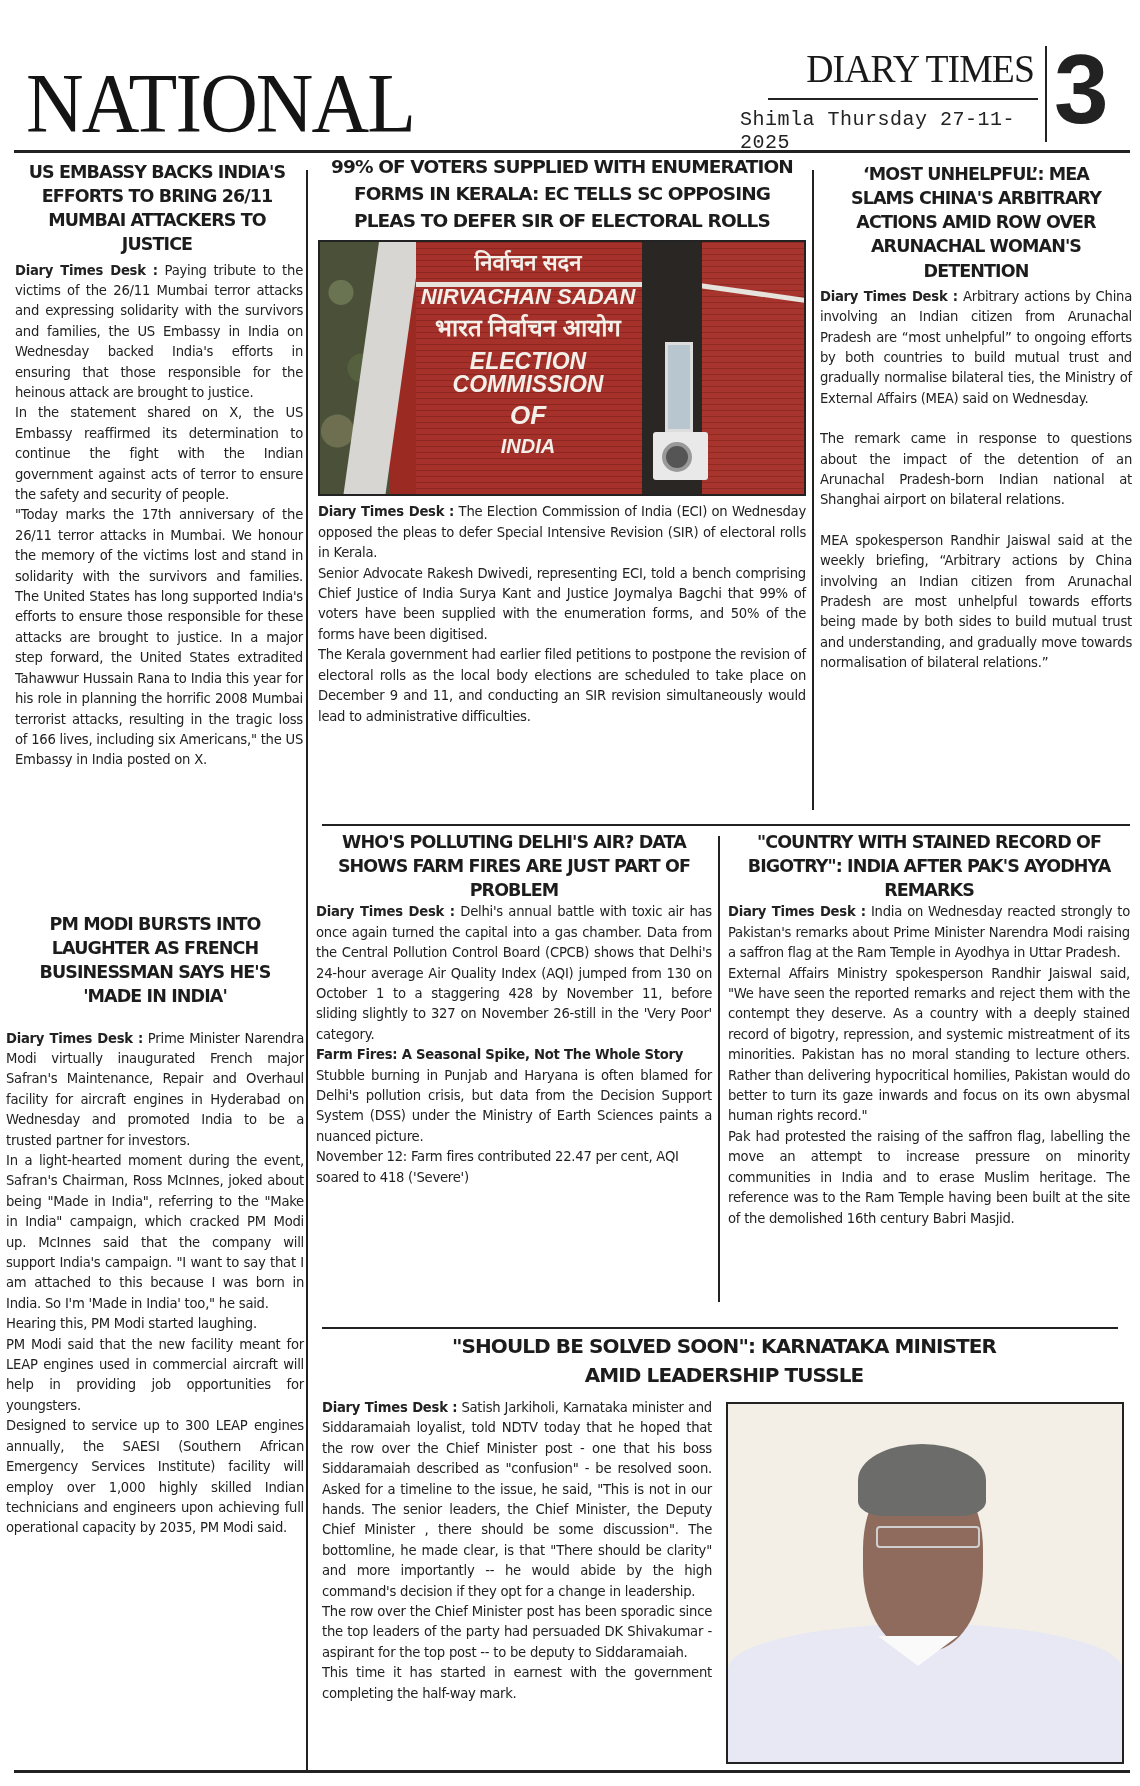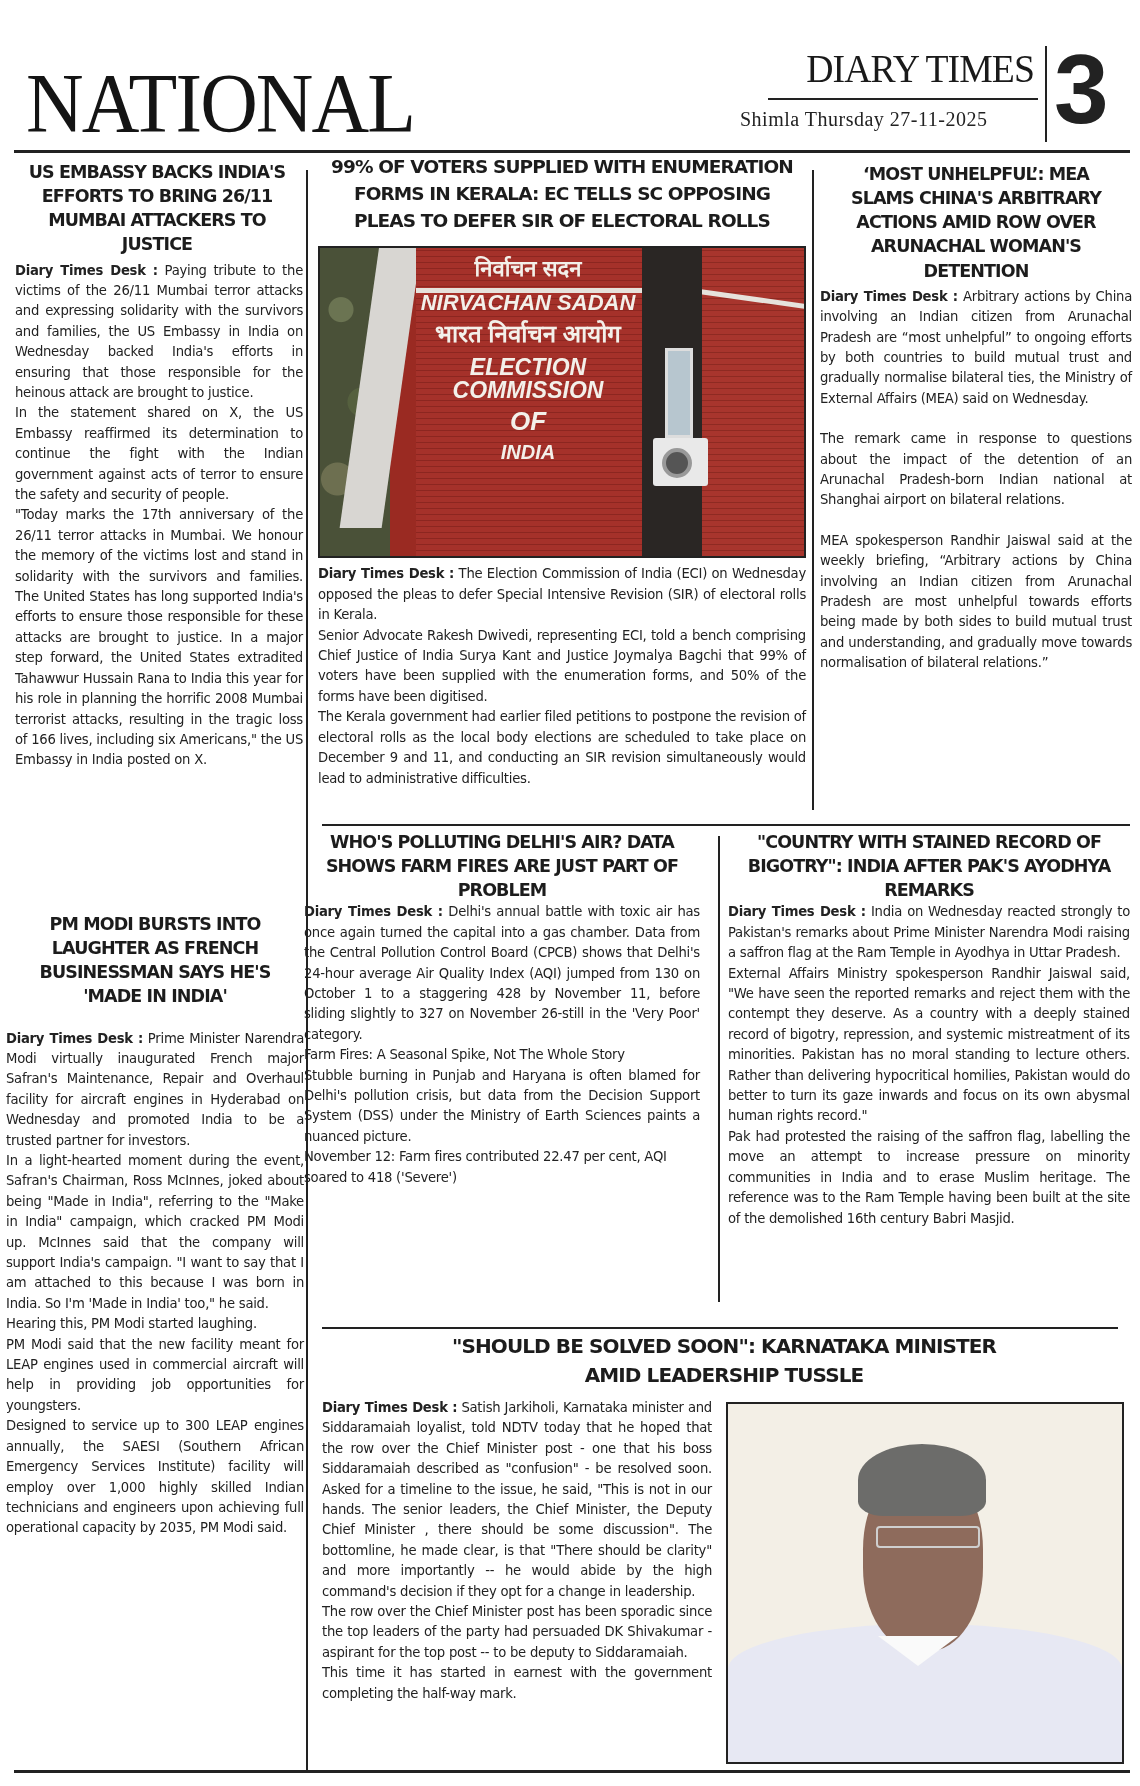--- a/index.html
+++ b/index.html
@@ -5,21 +5,21 @@
   * { box-sizing: border-box; margin: 0; padding: 0; }
   html, body { width: 1140px; height: 1786px; background: #ffffff; overflow: hidden; }
   body { position: relative; color: #1e1e1e; font-family: "DejaVu Sans", sans-serif; }
 
   .masthead-section { position: absolute; left: 26px; top: 62px; font-family: "Liberation Serif", serif;
     font-size: 84px; font-weight: 400; letter-spacing: -2px; line-height: 1; color: #141414; transform: scaleX(0.95); transform-origin: left; }
   .masthead-paper { position: absolute; left: 770px; top: 48px; width: 264px; text-align: right;
     font-family: "Liberation Serif", serif; font-size: 41px; letter-spacing: -1px; line-height: 1; color: #1a1a1a; transform: scaleX(0.92); transform-origin: right; }
   .masthead-rule { position: absolute; left: 768px; top: 98px; width: 270px; height: 2px; background: #222; }
   .masthead-dateline { position: absolute; left: 740px; top: 108px; width: 290px; text-align: left;
-    font-family: Liberation Serif, serif; font-size: 20px; color: #222; letter-spacing: 0.5px; }
+    font-family: Liberation Mono, monospace; font-size: 20px; color: #222; letter-spacing: 0.5px; }
   .masthead-divider { position: absolute; left: 1045px; top: 46px; width: 2px; height: 96px; background: #222; }
   .page-number { position: absolute; left: 1054px; top: 40px; font-family: "Liberation Sans", sans-serif;
     font-size: 98px; font-weight: 700; color: #222; line-height: 1; }
   .top-rule { position: absolute; left: 14px; top: 150px; width: 1116px; height: 3px; background: #222; }
 
   .vline { position: absolute; width: 2px; background: #222; }
   .hline { position: absolute; height: 2px; background: #222; }
 
   .article { position: absolute; }
   .headline { font-family: "DejaVu Sans", sans-serif; font-weight: 700; text-align: center; color: #1c1c1c;
@@ -100,21 +100,21 @@
     <p><span class="byline">Diary Times Desk :</span> <span>Prime Minister Narendra Modi virtually inaugurated French major Safran's Maintenance, Repair and Overhaul facility for aircraft engines in Hyderabad on Wednesday and promoted India to be a trusted partner for investors.</span></p>
     <p>In a light-hearted moment during the event, Safran's Chairman, Ross McInnes, joked about being "Made in India", referring to the "Make in India" campaign, which cracked PM Modi up. McInnes said that the company will support India's campaign. "I want to say that I am attached to this because I was born in India. So I'm 'Made in India' too," he said.</p>
     <p>Hearing this, PM Modi started laughing.</p>
     <p>PM Modi said that the new facility meant for LEAP engines used in commercial aircraft will help in providing job opportunities for youngsters.</p>
     <p>Designed to service up to 300 LEAP engines annually, the SAESI (Southern African Emergency Services Institute) facility will employ over 1,000 highly skilled Indian technicians and engineers upon achieving full operational capacity by 2035, PM Modi said.</p>
   </div>
 </article>
 
 <article class="article" style="left:318px; top:154px; width:488px;">
   <h2 class="headline" style="font-size:18.5px; line-height:1.45; padding:0 4px;">99% OF VOTERS SUPPLIED WITH ENUMERATION FORMS IN KERALA: EC TELLS SC OPPOSING PLEAS TO DEFER SIR OF ELECTORAL ROLLS</h2>
-  <div class="photo ec-photo" style="position:relative; width:488px; height:312px; margin-top:12px;">
+  <div class="photo ec-photo" style="position:relative; width:488px; height:256px; margin-top:6px;">
     <div class="tree"></div>
     <div class="pillar"></div>
     <div class="wall"></div>
     <div class="ledge"></div>
     <div class="rightwall"></div>
     <div class="rightledge"></div>
     <div class="dark"></div>
     <div class="window"></div>
     <div class="ac"></div>
     <div class="ac-fan"></div>
@@ -136,25 +136,25 @@
 
 <article class="article" style="left:820px; top:162px; width:312px;">
   <h2 class="headline" style="padding:0 14px;">‘MOST UNHELPFUL’: MEA SLAMS CHINA'S ARBITRARY ACTIONS AMID ROW OVER ARUNACHAL WOMAN'S DETENTION</h2>
   <div class="body" style="margin-top:4px;">
     <p><span class="byline">Diary Times Desk :</span> <span>Arbitrary actions by China involving an Indian citizen from Arunachal Pradesh are “most unhelpful” to ongoing efforts by both countries to build mutual trust and gradually normalise bilateral ties, the Ministry of External Affairs (MEA) said on Wednesday.</span></p>
     <p class="gap">The remark came in response to questions about the impact of the detention of an Arunachal Pradesh-born Indian national at Shanghai airport on bilateral relations.</p>
     <p class="gap">MEA spokesperson Randhir Jaiswal said at the weekly briefing, “Arbitrary actions by China involving an Indian citizen from Arunachal Pradesh are most unhelpful towards efforts being made by both sides to build mutual trust and understanding, and gradually move towards normalisation of bilateral relations.”</p>
   </div>
 </article>
 
-<article class="article" style="left:304px; top:830px; width:396px;">
+<article class="article" style="left:316px; top:830px; width:396px;">
   <h2 class="headline" style="padding:0 2px;">WHO'S POLLUTING DELHI'S AIR? DATA SHOWS FARM FIRES ARE JUST PART OF PROBLEM</h2>
   <div class="body" style="margin-top:0;">
     <p><span class="byline">Diary Times Desk :</span> <span>Delhi's annual battle with toxic air has once again turned the capital into a gas chamber. Data from the Central Pollution Control Board (CPCB) shows that Delhi's 24-hour average Air Quality Index (AQI) jumped from 130 on October 1 to a staggering 428 by November 11, before sliding slightly to 327 on November 26-still in the 'Very Poor' category.</span></p>
-    <p style="text-align:left;">Farm Fires: A Seasonal Spike, Not The Whole Story</p>
+    <p style="text-align:left;font-weight:bold;">Farm Fires: A Seasonal Spike, Not The Whole Story</p>
     <p>Stubble burning in Punjab and Haryana is often blamed for Delhi's pollution crisis, but data from the Decision Support System (DSS) under the Ministry of Earth Sciences paints a nuanced picture.</p>
     <p style="text-align:left;">November 12: Farm fires contributed 22.47 per cent, AQI soared to 418 ('Severe')</p>
   </div>
 </article>
 
 <article class="article" style="left:728px; top:830px; width:402px;">
   <h2 class="headline" style="padding:0 2px;">"COUNTRY WITH STAINED RECORD OF BIGOTRY": INDIA AFTER PAK'S AYODHYA REMARKS</h2>
   <div class="body" style="margin-top:0;">
     <p><span class="byline">Diary Times Desk :</span> <span>India on Wednesday reacted strongly to Pakistan's remarks about Prime Minister Narendra Modi raising a saffron flag at the Ram Temple in Ayodhya in Uttar Pradesh.</span></p>
     <p>External Affairs Ministry spokesperson Randhir Jaiswal said, "We have seen the reported remarks and reject them with the contempt they deserve. As a country with a deeply stained record of bigotry, repression, and systemic mistreatment of its minorities. Pakistan has no moral standing to lecture others. Rather than delivering hypocritical homilies, Pakistan would do better to turn its gaze inwards and focus on its own abysmal human rights record."</p>

